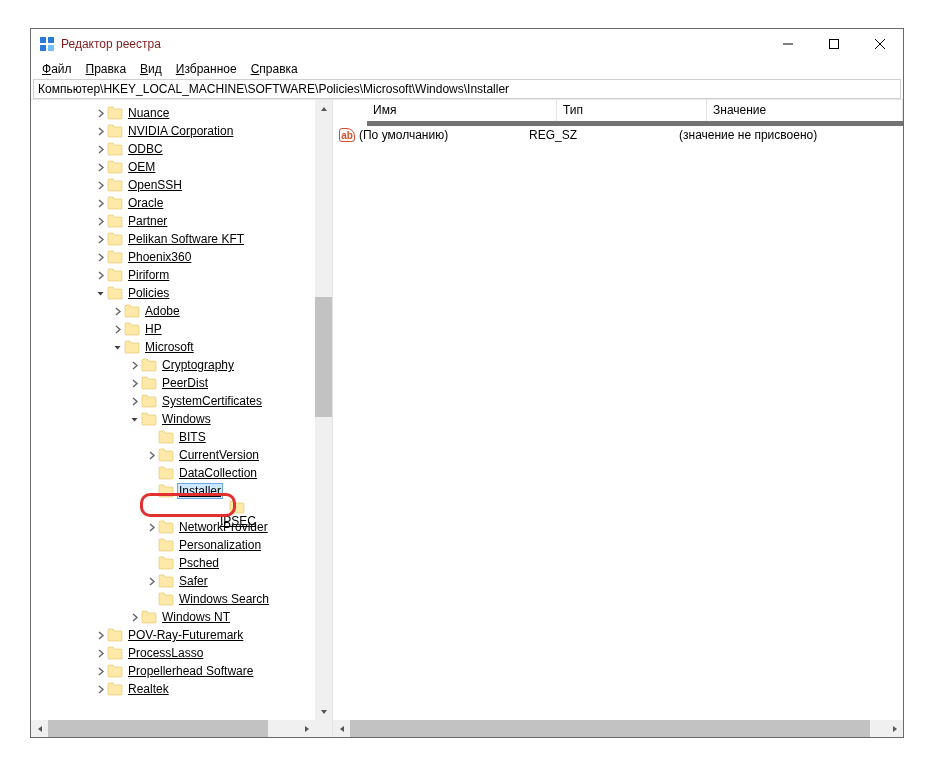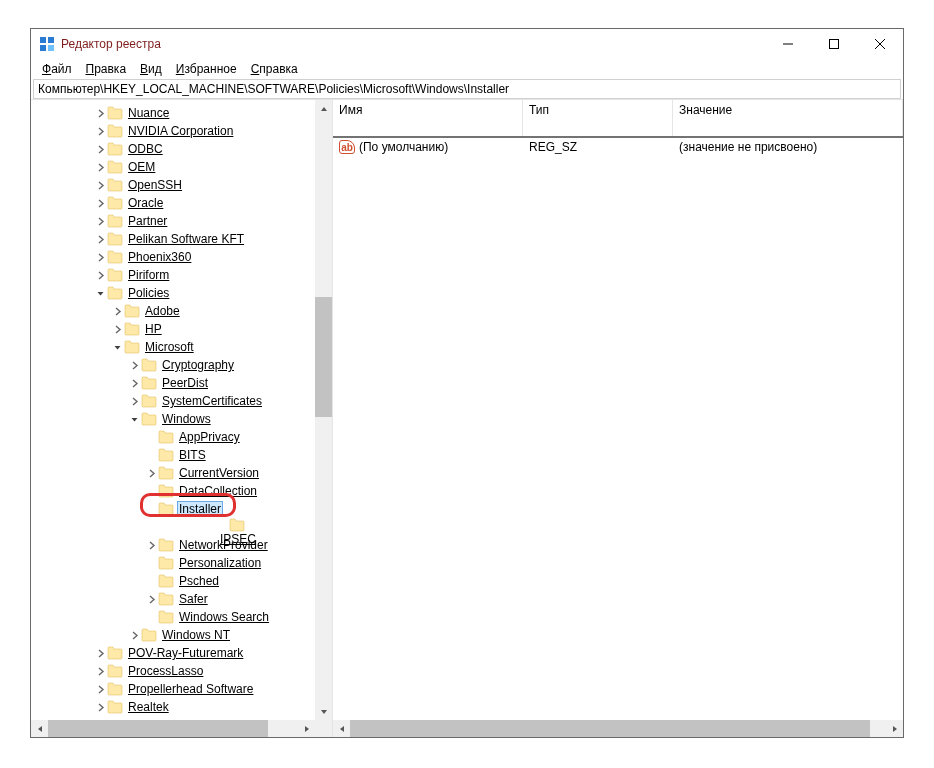--- a/index.html
+++ b/index.html
@@ -38,21 +38,21 @@
 .tree-hscroll { position: absolute; left: 0; right: 17px; bottom: 0; height: 17px; background: #f0f0f0; display: flex; }
 .scroll-btn { width: 17px; height: 17px; background: #f0f0f0; display: flex; align-items: center; justify-content: center; color: #555; }
 .scroll-btn svg { width: 8px; height: 8px; }
 .scroll-track-v { flex: 1; background: #f0f0f0; position: relative; }
 .scroll-thumb-v { position: absolute; left: 0; right: 0; background: #c2c2c2; }
 .scroll-track-h { flex: 1; background: #f0f0f0; position: relative; }
 .scroll-thumb-h { position: absolute; top: 0; bottom: 0; background: #c2c2c2; }
 .scroll-corner { position: absolute; right: 0; bottom: 0; width: 17px; height: 17px; background: #f0f0f0; }
 
 .list-pane { flex: 1; display: flex; flex-direction: column; position: relative; }
-.list-header { height: 38px; display: flex; border-bottom: 2px solid #737373; }
+.list-header { height: 26px; display: flex; border-bottom: 5px solid #737373; margin-left: 34px; }
 .list-col { padding: 3px 6px; border-right: 1px solid #e5e5e5; background: #fff; }
 .list-body { flex: 1; position: relative; }
 .list-row { height: 18px; display: flex; align-items: center; }
 .list-cell { padding: 0 6px; display: flex; align-items: center; }
 .str-icon { width: 16px; height: 14px; margin-right: 4px; display: flex; align-items: center; justify-content: center; border: 1px solid #d05030; border-top-left-radius: 3px; border-top-right-radius: 8px; border-bottom-left-radius: 3px; border-bottom-right-radius: 3px; background: #fff; color: #d05030; font-size: 10px; font-weight: bold; }
 .list-hscroll { position: absolute; left: 0; right: 0; bottom: 0; height: 17px; background: #f0f0f0; display: flex; }
 </style>
 </head>
 <body>
 
@@ -337,29 +337,20 @@
               </span>
               <span class="tree-label">Windows</span>
             </div>
             <div class="tree-row" style="padding-left: 113px;">
               <span class="tree-toggle"></span>
               <span class="folder-icon">
                 <svg viewBox="0 0 16 14">
                   <path d="M1 3 L1 12 Q1 13 2 13 L14 13 Q15 13 15 12 L15 4 Q15 3 14 3 L7 3 L6 1 L2 1 Q1 1 1 2 Z" fill="#ffe9a8" stroke="#d8b44a" stroke-width="0.5"></path>
                 </svg>
               </span>
-              <span class="tree-label">AppPrivacy</span>
-            </div>
-            <div class="tree-row" style="padding-left: 113px;">
-              <span class="tree-toggle"></span>
-              <span class="folder-icon">
-                <svg viewBox="0 0 16 14">
-                  <path d="M1 3 L1 12 Q1 13 2 13 L14 13 Q15 13 15 12 L15 4 Q15 3 14 3 L7 3 L6 1 L2 1 Q1 1 1 2 Z" fill="#ffe9a8" stroke="#d8b44a" stroke-width="0.5"></path>
-                </svg>
-              </span>
               <span class="tree-label">BITS</span>
             </div>
             <div class="tree-row" style="padding-left: 113px;">
               <span class="tree-toggle">
                 <svg viewBox="0 0 9 9">
                   <path d="M3 1 L7 4.5 L3 8" fill="none" stroke="#666" stroke-width="1.4"></path>
                 </svg>
               </span>
               <span class="folder-icon">
                 <svg viewBox="0 0 16 14">

